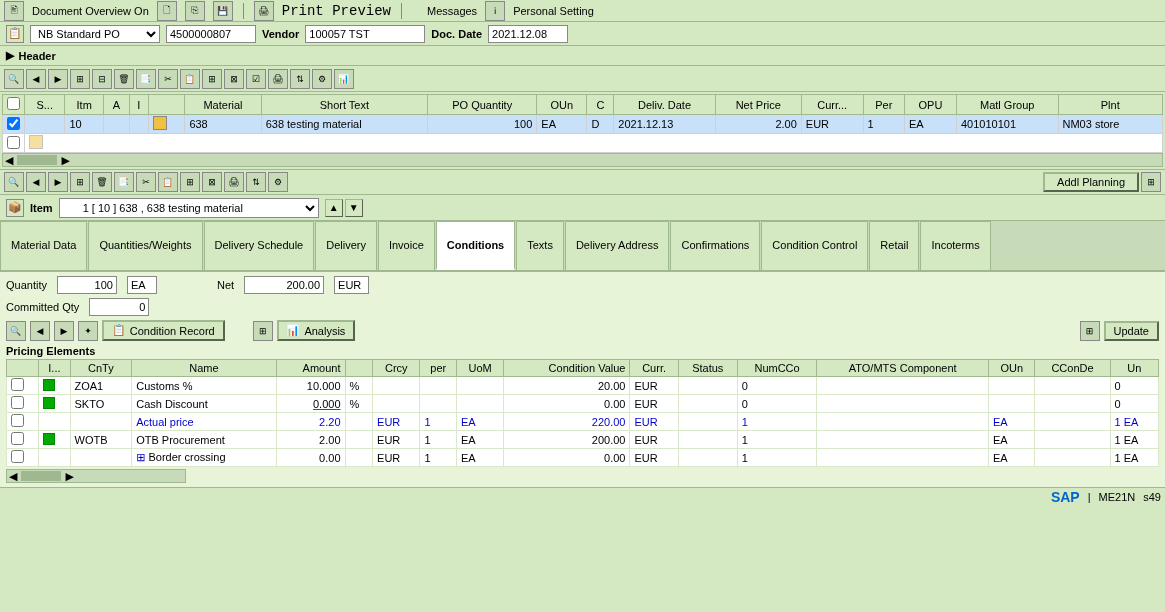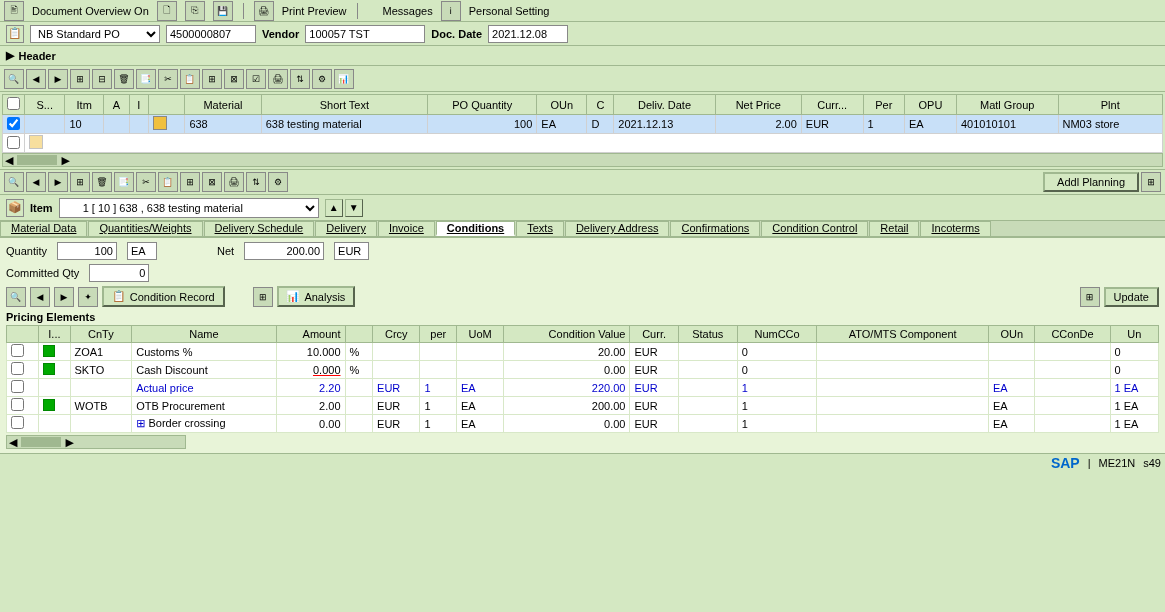--- a/index.html
+++ b/index.html
@@ -140,28 +140,27 @@
       background: #fff;
       padding: 1px 19px;
       height: 20px;
     }
     .tabs {
       display: flex;
       background: #c8dbb8;
       border-bottom: 2px solid #a0b890;
     }
     .tab {
-      padding: 0 10px;
+      padding: 17px 10px;
       font-size: 11px;
       cursor: pointer;
       border: 1px solid #a0b890;
       border-bottom: none;
       background: #d4e8c2;
       margin-right: 1px;
-      text-decoration: underline;
     }
     .tab.active {
       background: #fff;
       font-weight: bold;
       border-bottom: 2px solid #fff;
     }
     .conditions-panel {
       background: #e8f4d8;
       padding: 4px 6px;
     }
@@ -277,21 +276,21 @@
 <body>
 
 <div class="toolbar">
   <span class="icon-btn">🖹</span>
   <span style="font-size:11px;cursor:pointer;">Document Overview On</span>
   <span class="icon-btn">🗋</span>
   <span class="icon-btn">⎘</span>
   <span class="icon-btn">💾</span>
   <span style="border-left:1px solid #888; height:16px; margin:0 2px;"></span>
   <span class="icon-btn">🖨</span>
-  <span style="font-size:11px;cursor:pointer;">Print Preview</span>
+  <span style="font-size:14px;cursor:pointer;font-family:Liberation Mono, monospace;">Print Preview</span>
   <span style="border-left:1px solid #888; height:16px; margin:0 2px;"></span>
   <span style="font-size:11px;cursor:pointer;padding-left:15px;">Messages</span>
   <span class="icon-btn">ℹ</span>
   <span style="font-size:11px;cursor:pointer;">Personal Setting</span>
 </div>
 
 <div class="header-bar">
   <span style="width:18px;height:18px;background:#d4e8c2;border:1px solid #888;display:inline-flex;align-items:center;justify-content:center;">📋</span>
   <select style="width:130px;">
     <option>NB Standard PO</option>

